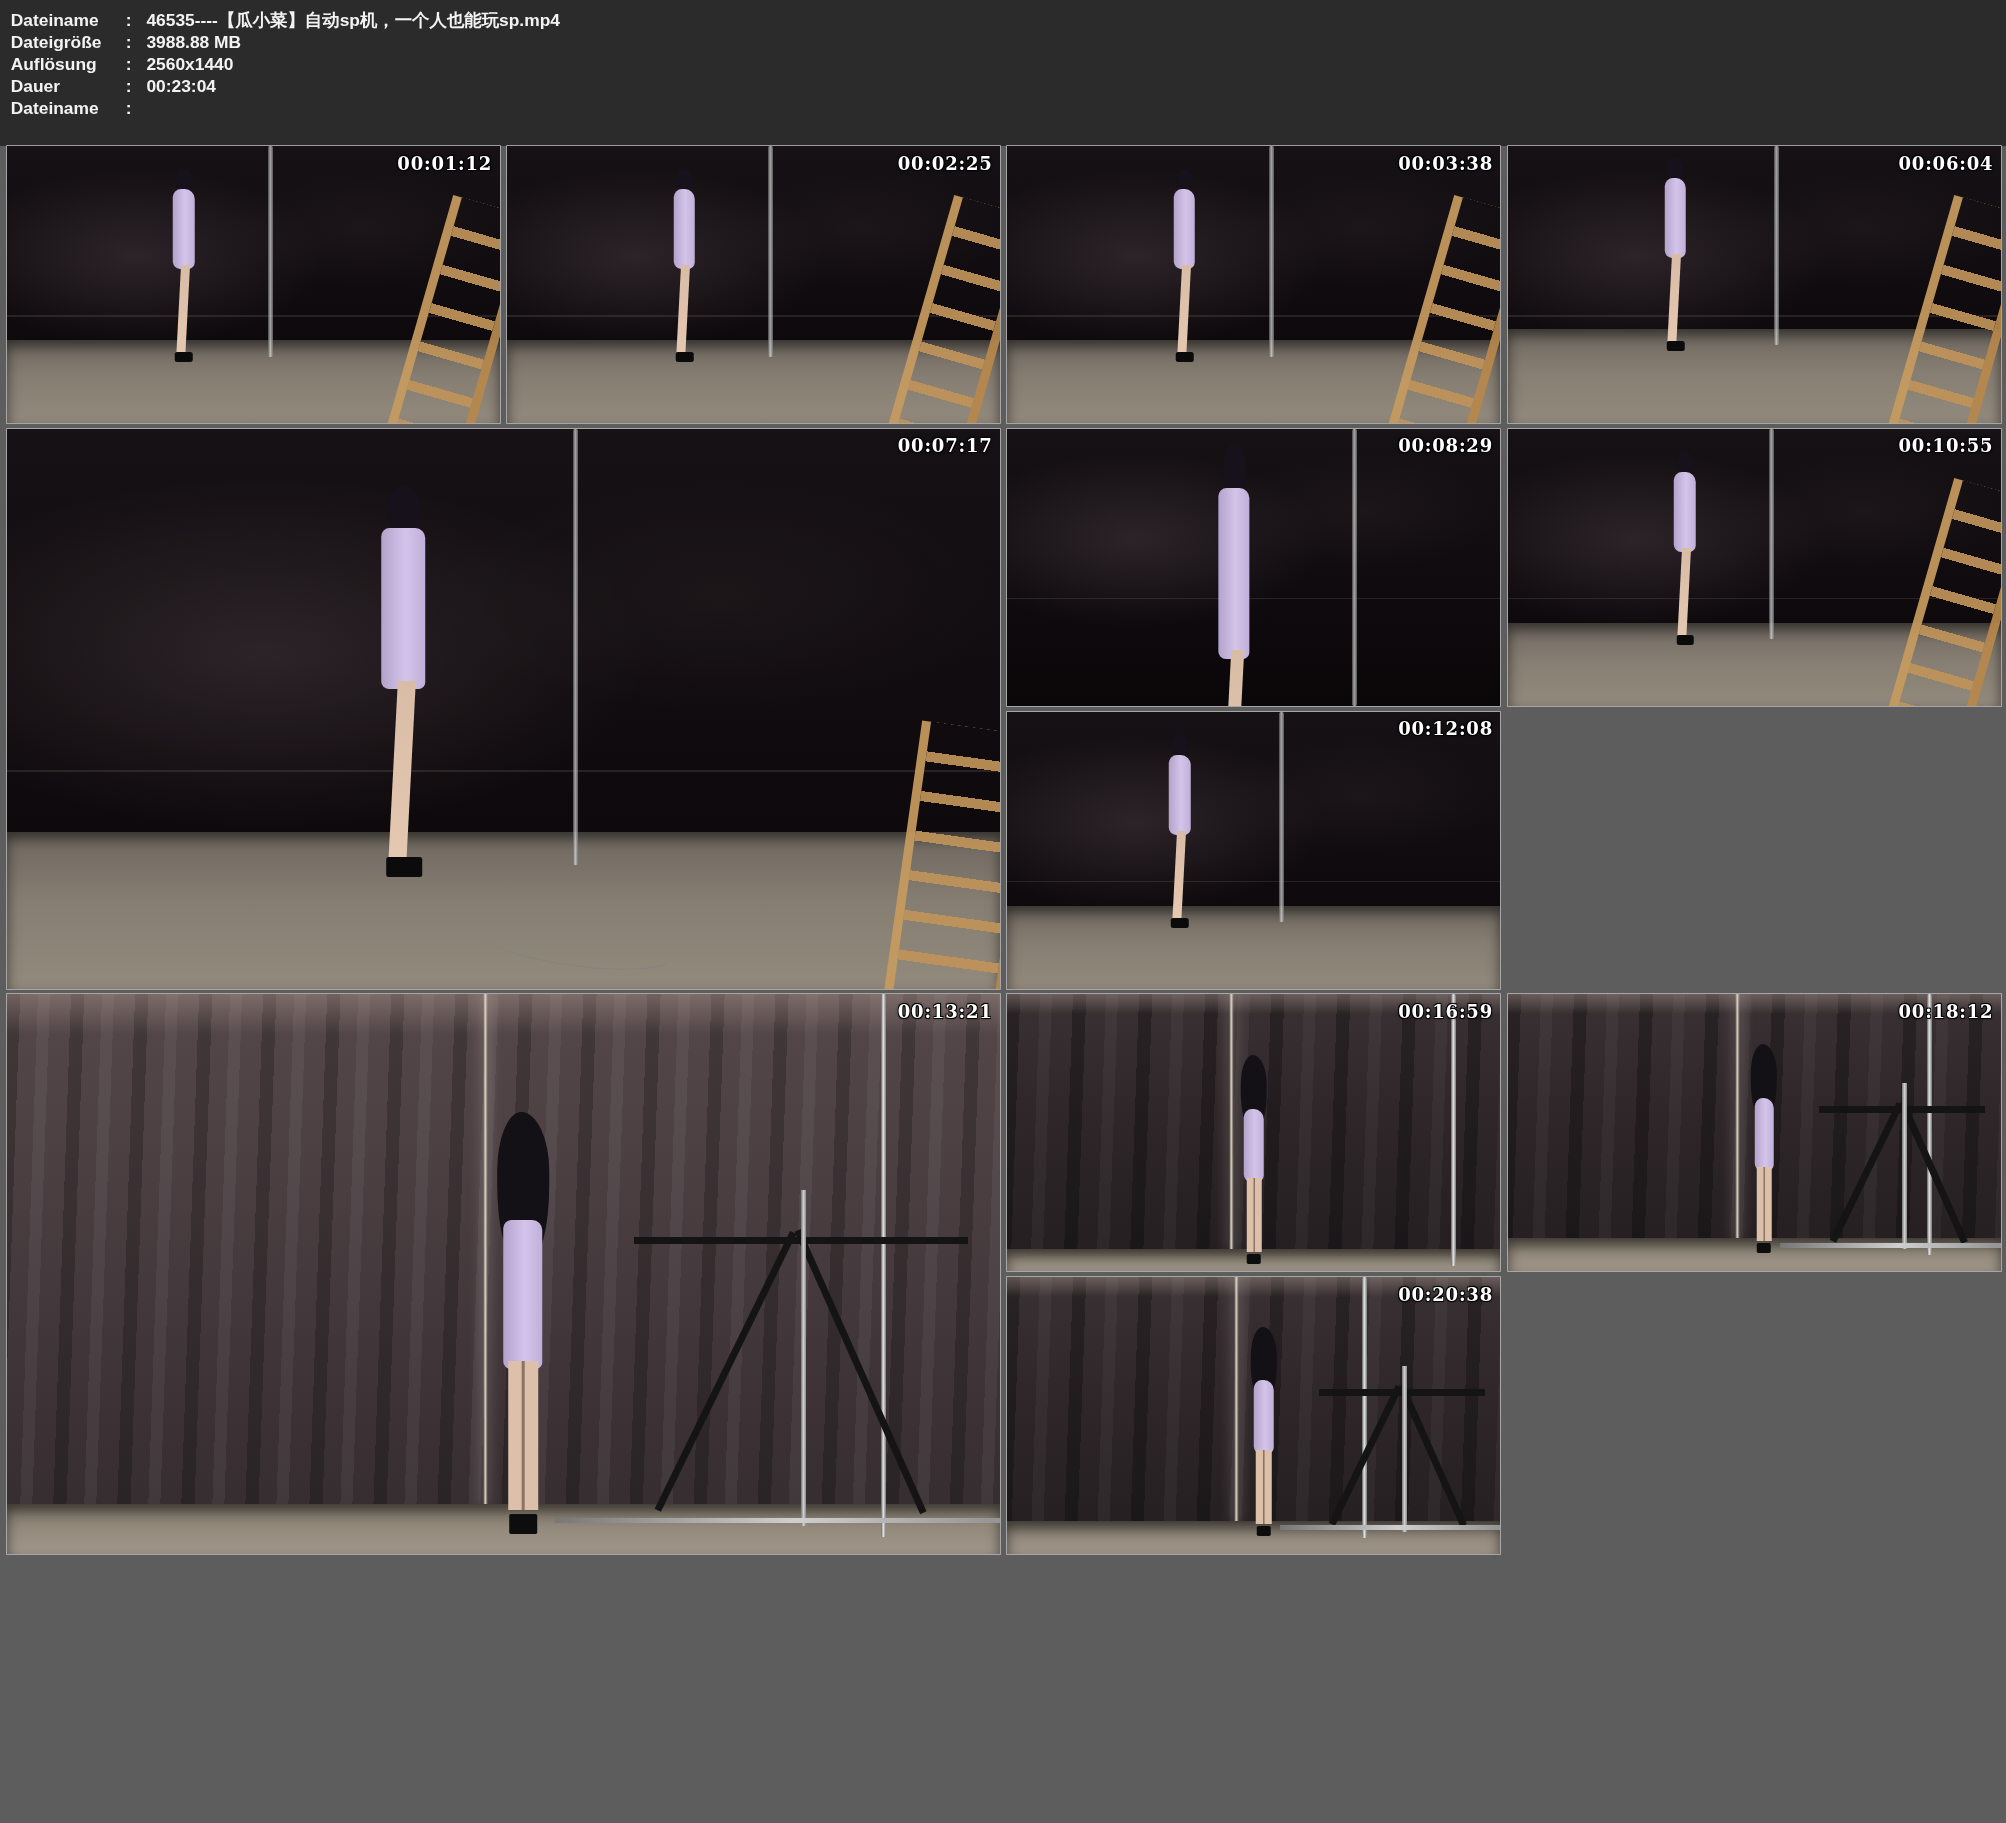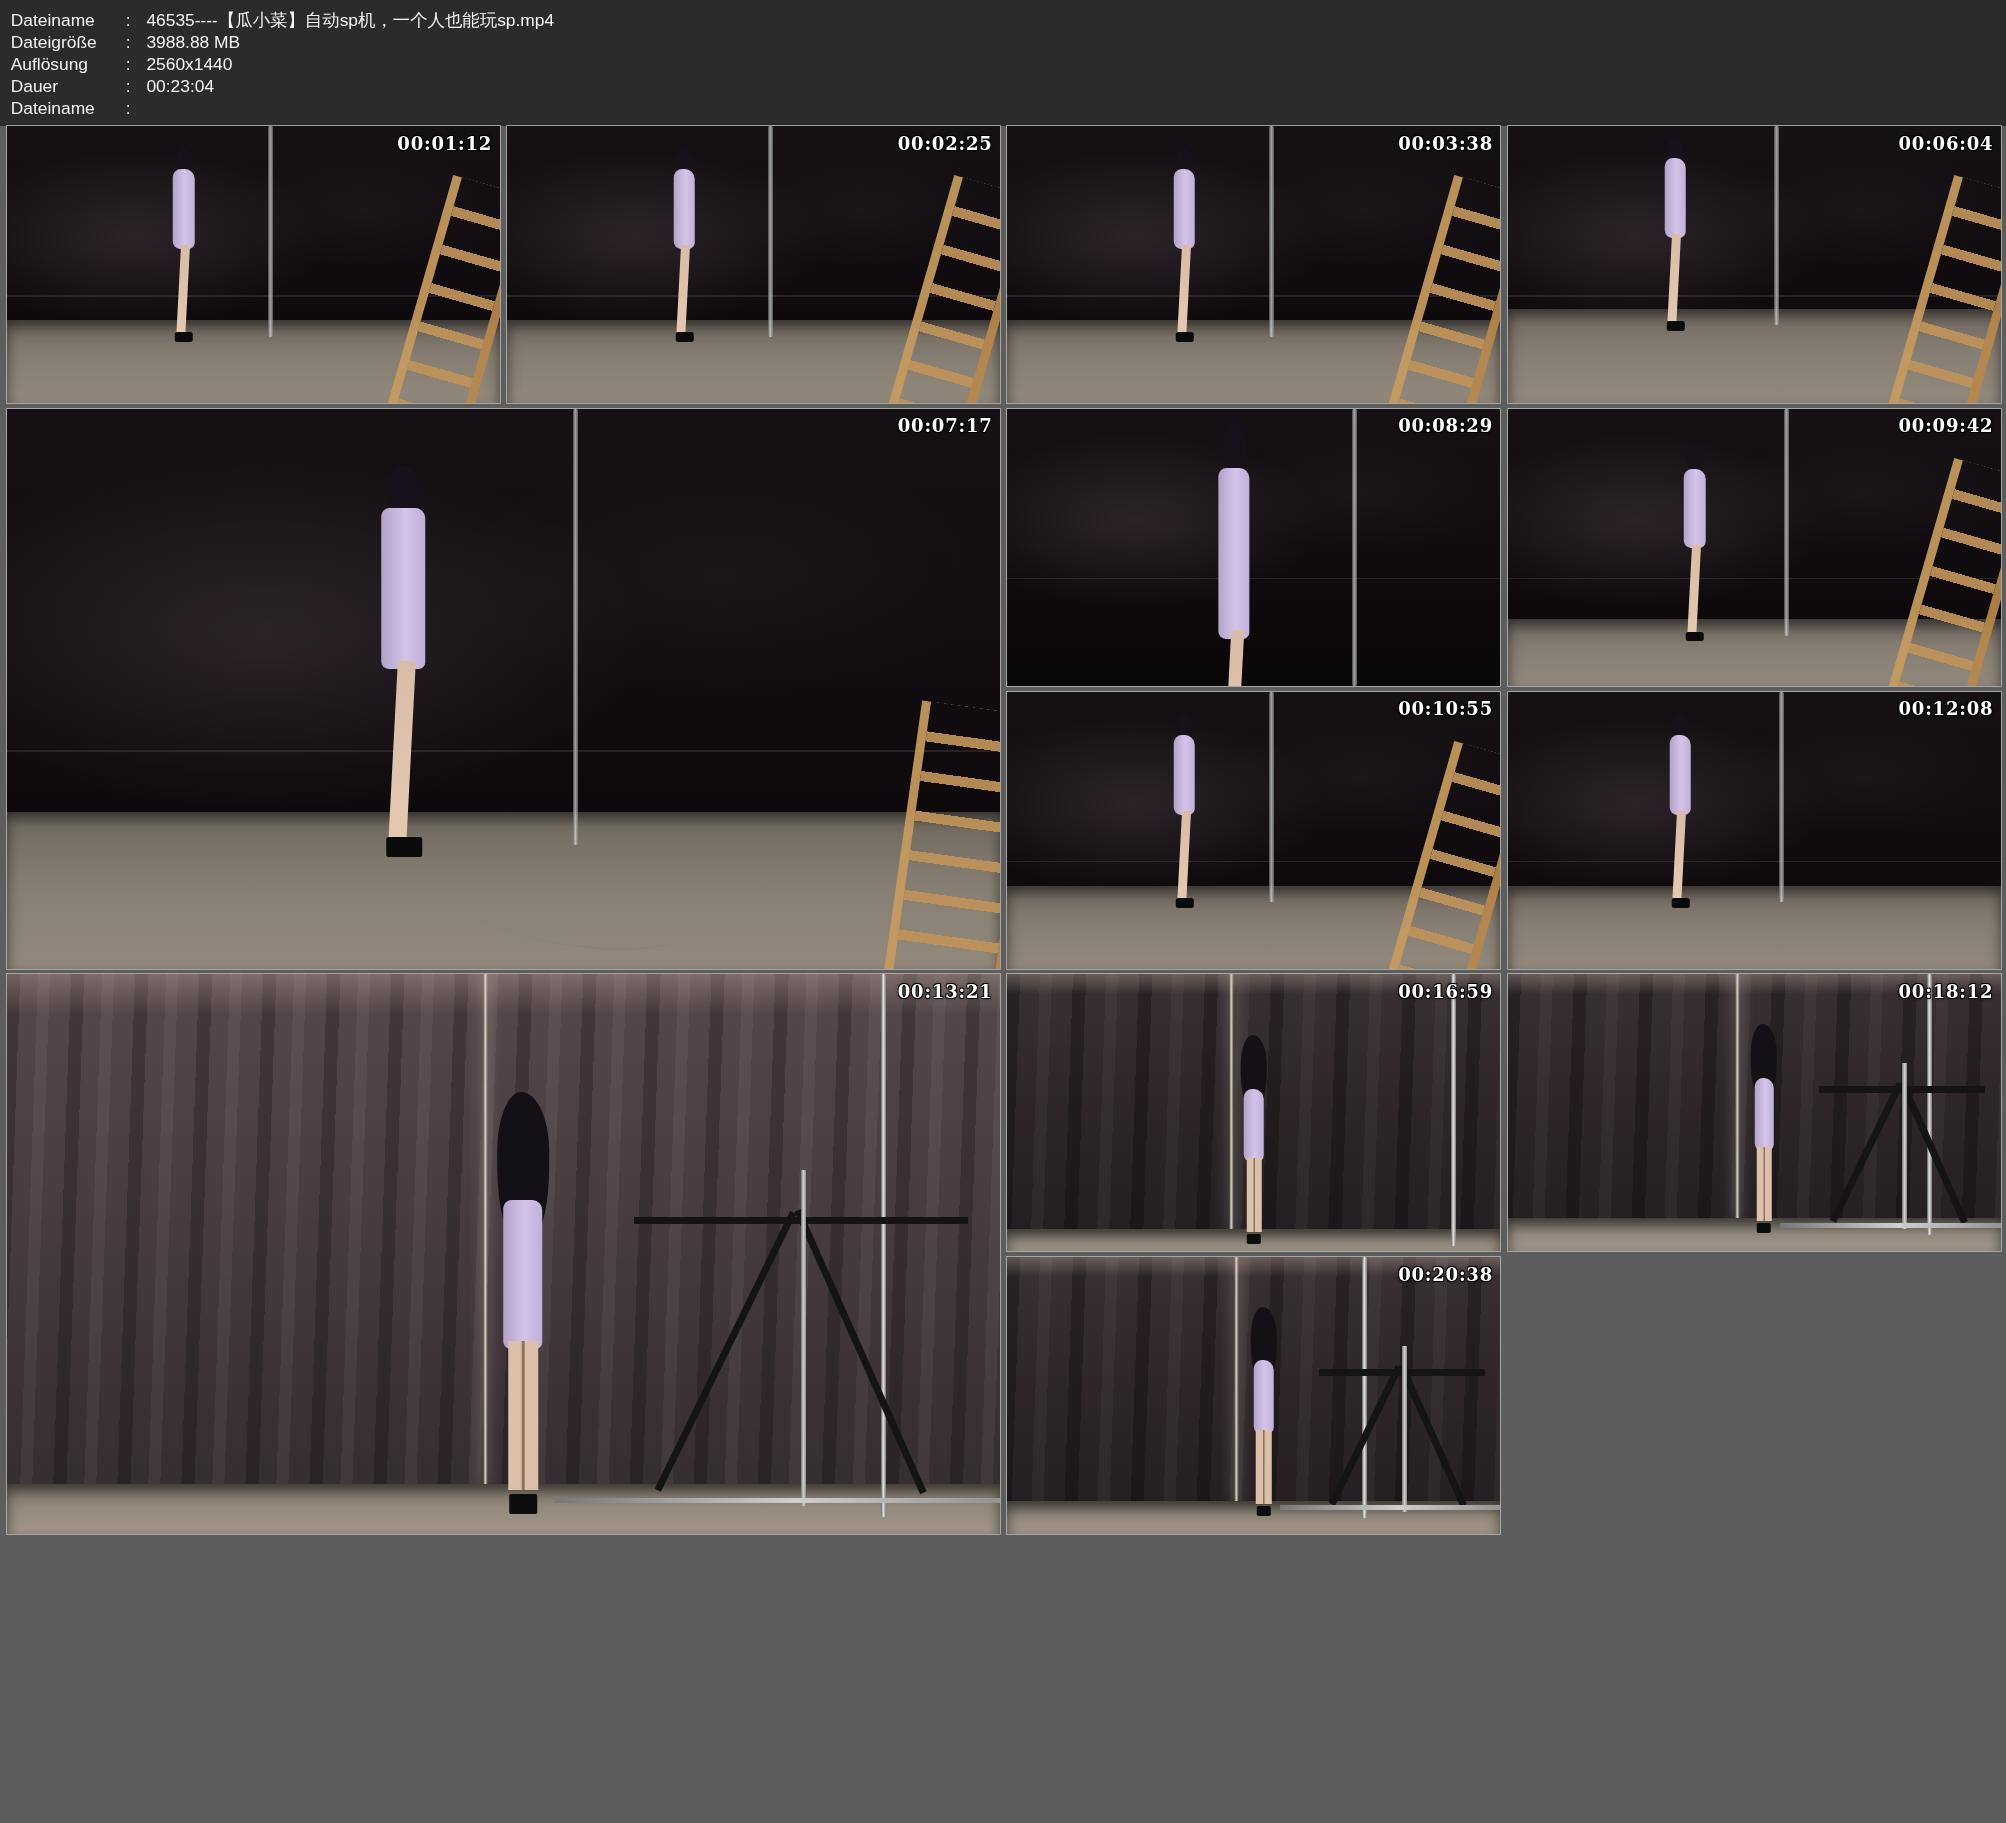--- a/index.html
+++ b/index.html
@@ -1,21 +1,21 @@
 <!DOCTYPE html>
 <html style="font-size:13.2px"><head>
 <meta charset="utf-8">
 <style>
   html,body{margin:0;padding:0}
   body{width:2006px;height:1823px;background:#5d5d5d;overflow:hidden;
        font-family:"Liberation Sans",sans-serif}
 
   
-  .header{height:126px;background:#2b2b2b;box-sizing:border-box;
-          padding:9px 8.3px 0 10.7px;color:#f3f3f3;font-weight:normal;font-size:17.4px}
+  .header{height:146px;background:#2b2b2b;box-sizing:border-box;
+          padding:9px 8.3px 0 10.7px;color:#f3f3f3;font-weight:bold;font-size:17.4px}
   .info-row{display:flex;line-height:22px;white-space:pre}
   .info-label{width:115px;flex:none}
   .info-colon{width:20.7px;flex:none}
   .info-value{flex:1;overflow:hidden;white-space:nowrap}
 
   
   .grid{display:grid;margin:0 6.6px;grid-template-columns:repeat(4,493px);
         column-gap:7.4px;row-gap:5.8px;grid-auto-rows:277px}
   .thumb{position:relative;overflow:hidden;background:#0d090b;
          box-shadow:0 0 0 0.8px #b9b9b9}
@@ -173,33 +173,20 @@
       <div class="layer pole dim" style="left: 70%; height: 100%;"></div>
       <div class="layer fig side" style="left: 46%; width: 10%; height: 150%; bottom: -55%;">
         <div class="hood"></div>
         <div class="torso"></div>
         <div class="legs"></div>
       </div>
       <div class="ts">00:08:29</div>
     </div>
     <div class="thumb">
       <div class="layer curtain dark"></div>
-      <div class="layer floorstrip" style="height: 24%;"></div>
-      <div class="layer pole dim" style="left: 56%; height: 82%;"></div>
-      <div class="layer ladder" style="right: -7%; top: 26%; height: 110%;"></div>
-      <div class="layer fig side" style="left: 38%; width: 7%; height: 70%; bottom: 16%;">
-        <div class="hood"></div>
-        <div class="torso"></div>
-        <div class="legs"></div>
-        <div class="feet"></div>
-      </div>
-      <div class="ts">00:09:42</div>
-    </div>
-    <div class="thumb">
-      <div class="layer curtain dark"></div>
       <div class="layer floorstrip" style="height: 30%;"></div>
       <div class="layer pole dim" style="left: 53%; height: 76%;"></div>
       <div class="layer ladder" style="right: -7%; top: 26%; height: 110%;"></div>
       <div class="layer fig side" style="left: 36%; width: 7%; height: 70%; bottom: 22%;">
         <div class="hood"></div>
         <div class="torso"></div>
         <div class="legs"></div>
         <div class="feet"></div>
       </div>
       <div class="ts">00:10:55</div>

